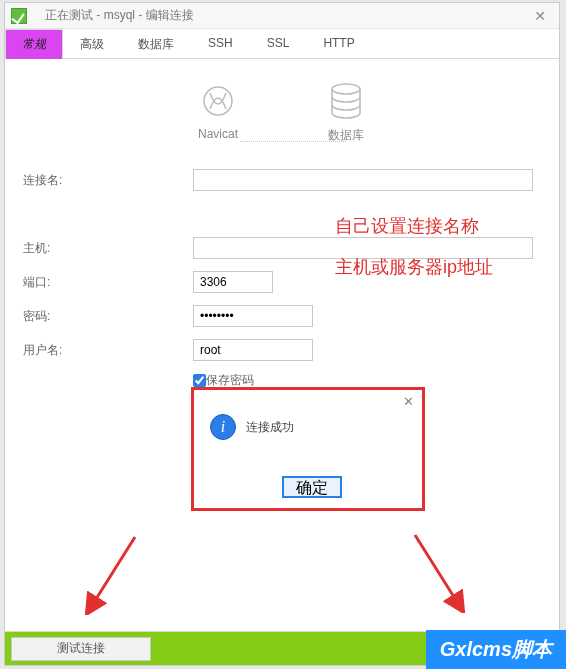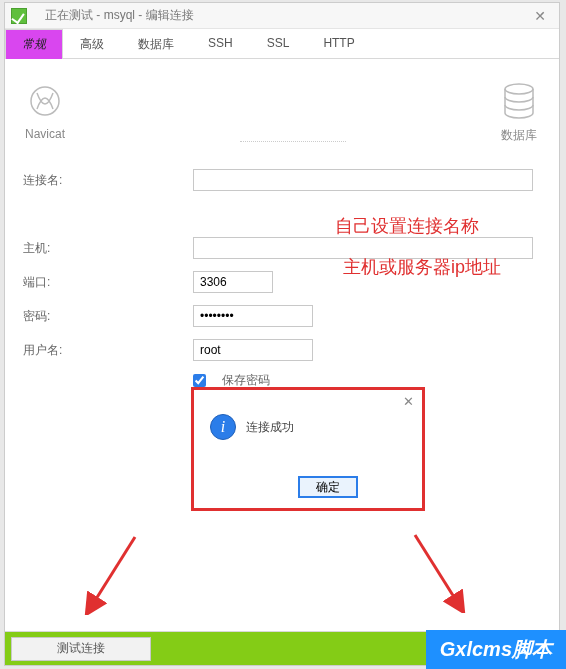--- a/index.html
+++ b/index.html
@@ -29,21 +29,21 @@
     padding: 6px 16px; color: #555; cursor: pointer; border: 1px solid transparent;
     border-bottom: none; margin-bottom: -1px;
   }
   .tab.active {
     background: #d946ef; border-color: #d8d8d8; color: #222; border-top: 1px solid #d8d8d8; font-style: italic;
   }
   .content {
     padding: 18px 18px 0 18px; position: relative; height: 560px;
   }
   .topicons {
-    display: flex; justify-content: space-between; gap: 84px; margin-top: 4px; margin-bottom: 24px;
+    display: flex; justify-content: center; gap: 84px; margin-top: 4px; margin-bottom: 24px;
   }
   .icon-col { display: flex; flex-direction: column; align-items: center; gap: 6px; }
   .icon-col .lbl { font-size: 12px; color: #888; }
   .navicat-svg, .db-svg { stroke: #bbb; fill: none; stroke-width: 1.5; }
   .link-line {
     position: absolute; top: 82px; left: 235px; width: 106px; height: 1px;
     border-top: 1px dotted #ccc;
   }
   .form { font-size: 12px; color: #666; }
   .row { display: flex; align-items: center; margin-bottom: 10px; min-height: 24px; }
@@ -52,47 +52,47 @@
     margin-left: 110px; width: 340px;
   }
   .row input[type=text], .row input[type=password] {
     width: 100%; height: 22px; border: 1px solid #c8c8c8; padding: 4px 6px; font-size: 12px;
   }
   .row.port .field, .row.user .field, .row.pass .field { width: 120px; }
   .row.user .field, .row.pass .field { width: 200px; }
   .row.port .field { width: 100px; }
   .row.user input, .row.pass input { width: 120px; }
   .row.port input { width: 80px; }
-  .checkbox-row { margin-left: 170px; display: flex; align-items: center; gap: 16px; font-size: 12px; color: #666; }
+  .checkbox-row { margin-left: 170px; display: flex; align-items: center; gap: 0; font-size: 12px; color: #666; }
   .checkbox-row input { accent-color: #2b7de9; }
   .anno1, .anno2 {
     position: absolute; color: #e03030; font-size: 18px;
   }
   .anno1 { left: 330px; top: 155px; }
-  .anno2 { left: 330px; top: 196px; margin-left: 8px; }
+  .anno2 { left: 330px; top: 196px; }
   .dialog {
     position: absolute; left: 186px; top: 328px; width: 234px; height: 124px;
     background: #fff; border: 3px solid #e03030; padding: 6px;
   }
   .dialog .dlg-close {
     position: absolute; right: 8px; top: 4px; color: #888; font-size: 13px; cursor: pointer;
   }
   .dialog .dlg-body {
     display: flex; align-items: center; gap: 10px; margin-top: 18px; margin-left: 10px;
     font-size: 12px; color: #444;
   }
   .info-icon {
     width: 26px; height: 26px; border-radius: 50%; background: #2b7de9;
     display: flex; align-items: center; justify-content: center;
     color: #fff; font-family: Georgia, serif; font-style: italic; font-size: 16px;
     border: 1px solid #1f5fb8;
   }
   .dialog .dlg-btn {
-    position: absolute; left: 104px; bottom: 10px; width: 60px; height: 22px;
-    border: 2px solid #2b7de9; background: #eaf3fd; font-size: 12px; cursor: pointer;
+    position: absolute; left: 88px; bottom: 10px; width: 60px; height: 22px;
+    border: 2px solid #2b7de9; background: #eaf3fd; font-size: 16px; cursor: pointer;
   }
   .footer {
     position: absolute; left: 0; bottom: 0; width: 100%; height: 34px;
     border-top: 1px solid #d8d8d8; display: flex; align-items: center; padding: 0 6px;
     background: #84cc16;
   }
   .footer button {
     width: 140px; height: 24px; border: 1px solid #c8c8c8; background: #f2f2f2;
     font-size: 12px; color: #555; cursor: pointer;
   }

